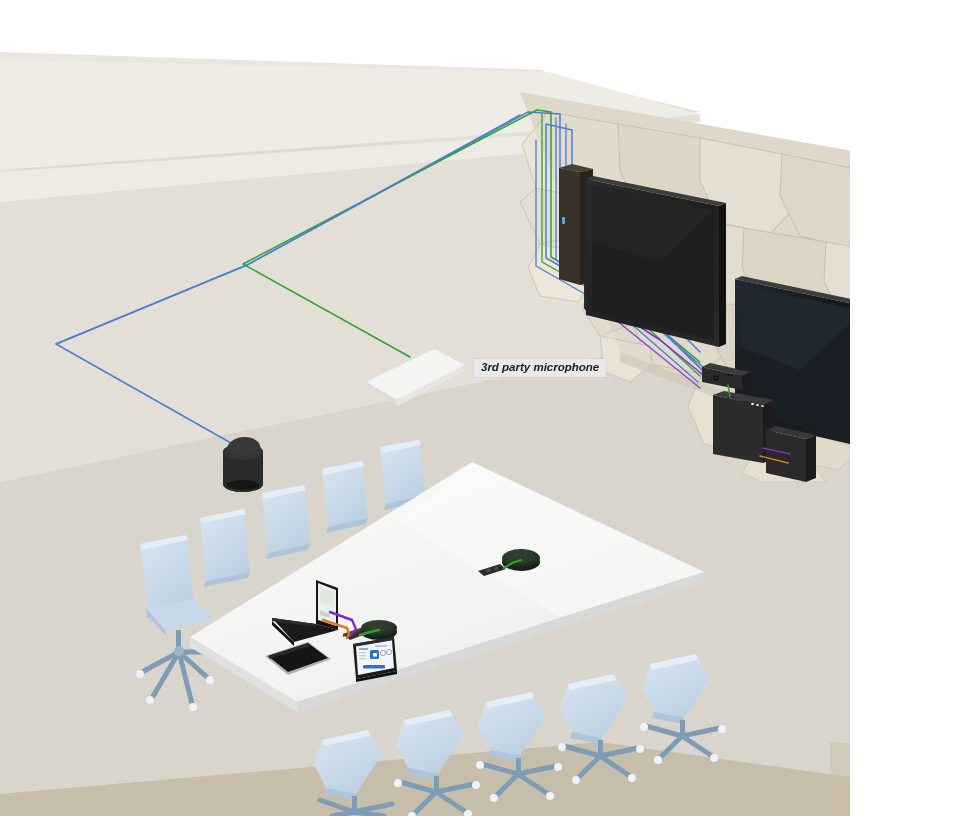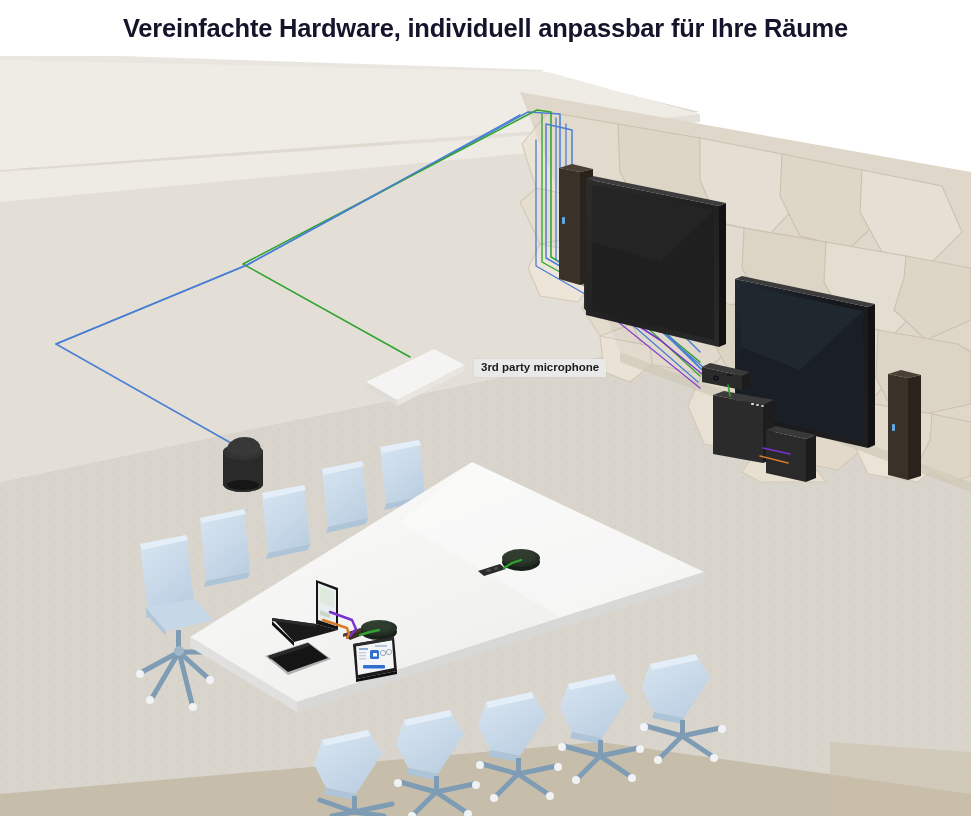--- a/index.html
+++ b/index.html
@@ -34,24 +34,25 @@
     letter-spacing: -0.2px;
     white-space: nowrap;
     z-index: 60;
     background: #ffffff;
   }
 
   
   #scene {
     position: absolute;
     left: 0; top: 52px;
-    width: 971px;
+    width: 850px;
     height: 764px;
     overflow: hidden;
     background: #ffffff;
+    font-style: italic;
   }
   #scene svg { display: block; }
 
   
   #mic-label {
     position: absolute;
     left: 474px;
     top: 307px;
     padding: 2px 7px 3px 7px;
     background: #e9e9e9;
@@ -62,21 +63,20 @@
     white-space: nowrap;
     z-index: 55;
     box-shadow: 0 0 0 0.5px rgba(0,0,0,.05);
   }
 </style>
 </head>
 <body>
 
 <div id="page">
 
-  <div id="title">Vereinfachte Hardware, individuell anpassbar für Ihre Räume</div>
 
   <div id="scene">
     <svg width="971" height="764" viewBox="0 0 971 764" xmlns="http://www.w3.org/2000/svg">
       <defs>
 
         <pattern id="speckle" width="16" height="16" patternUnits="userSpaceOnUse">
           <rect width="16" height="16" fill="#d9d5cd"></rect>
           <circle cx="3" cy="4" r="0.7" fill="#c6c1b7" opacity=".6"></circle>
           <circle cx="11" cy="2" r="0.6" fill="#cac5bb" opacity=".5"></circle>
           <circle cx="7" cy="10" r="0.8" fill="#c2bcb1" opacity=".55"></circle>

